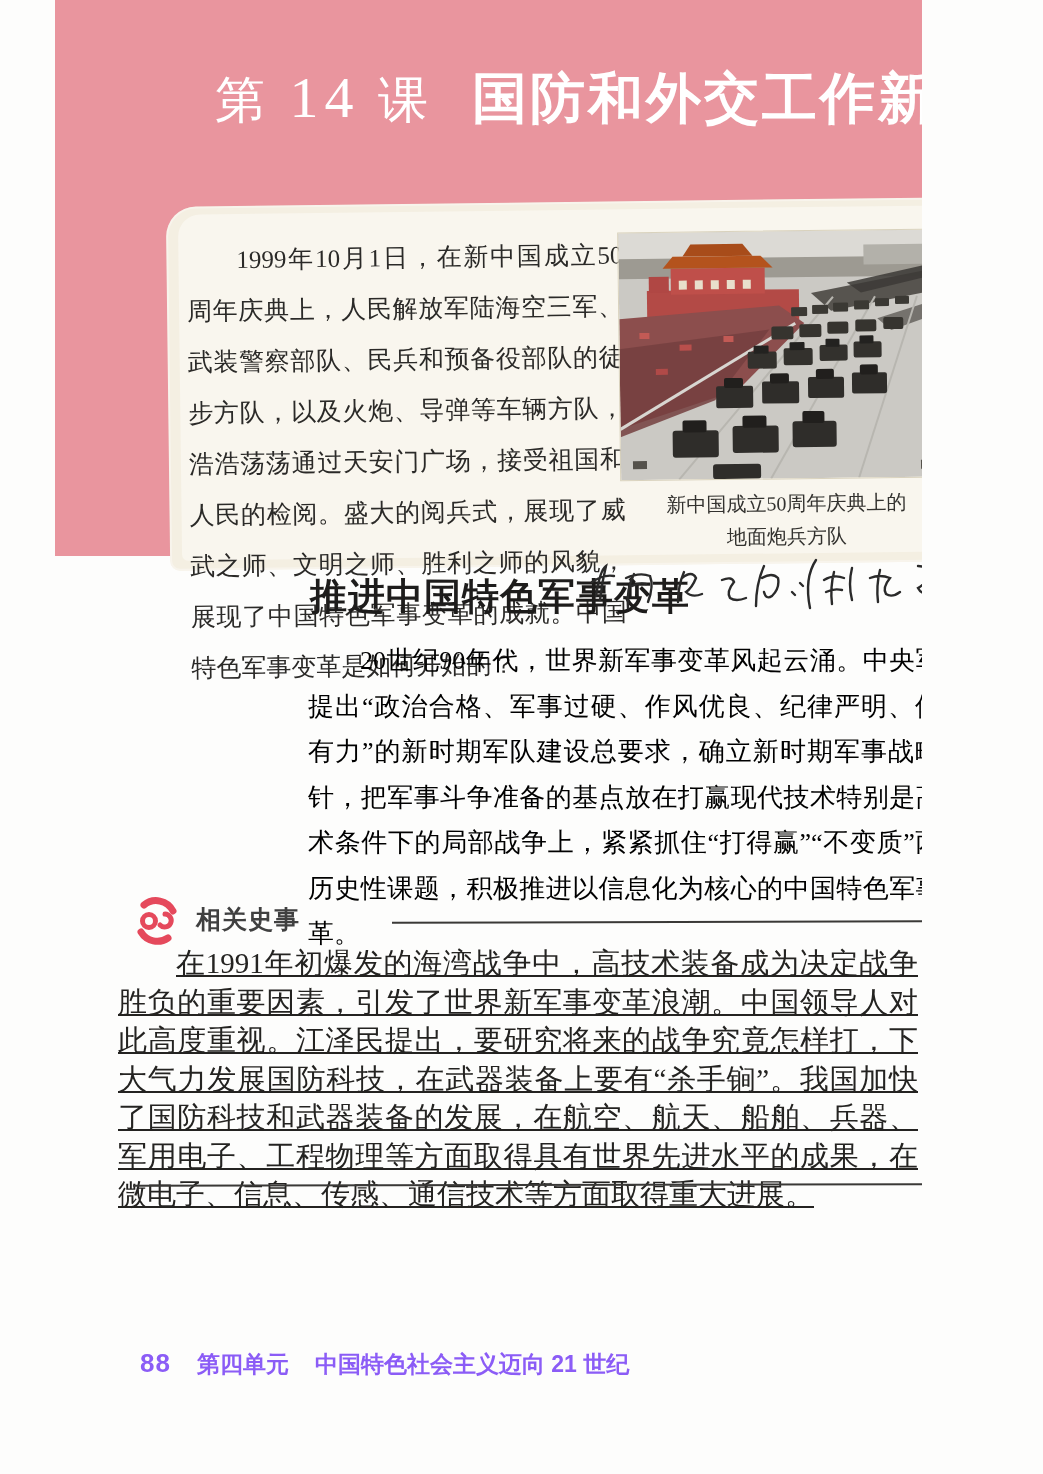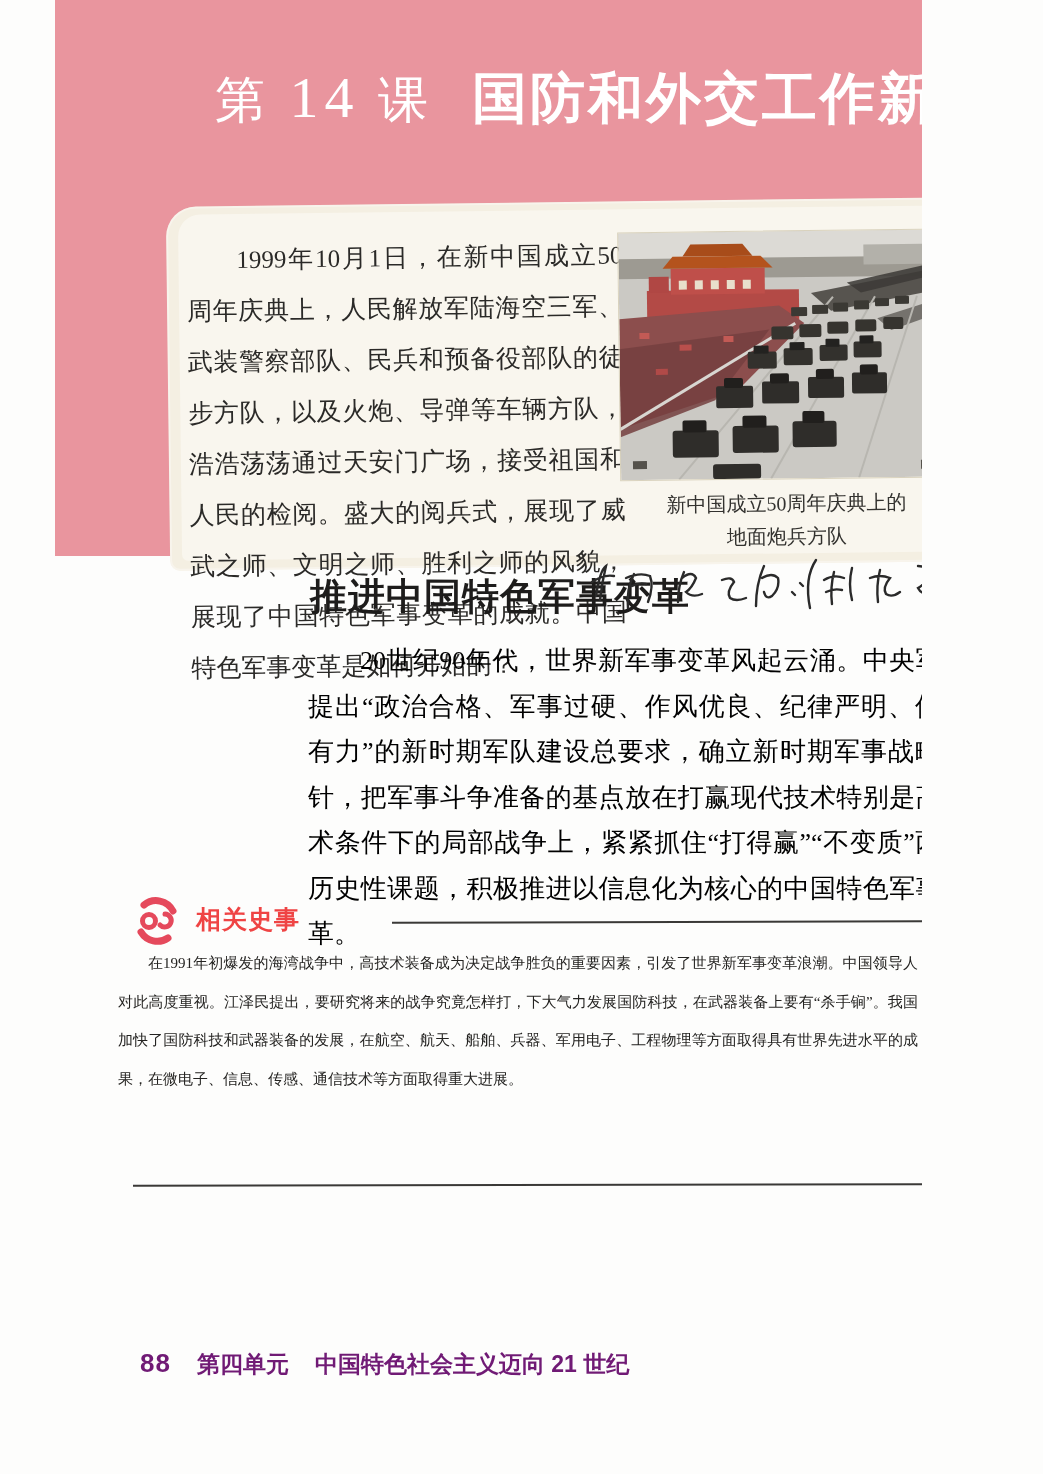--- a/index.html
+++ b/index.html
@@ -50,33 +50,33 @@
   .para { position: absolute; left: 308px; width: 660px;
           font-size: 26px; line-height: 45.5px; text-align: justify;
           text-indent: 2em; color: #000000; }
   #para1 { top: 638px; }
   #para2 { top: 1196px; line-height: 48px; }
 
   
   .rh-icon { position: absolute; left: 132px; top: 896px; width: 50px; height: 50px; }
   .rh-label { position: absolute; left: 196px; top: 903px;
               font-family: Liberation Sans, sans-serif;
-              font-size: 25px; font-weight: 700; color: #ef4444; letter-spacing: 1px; }
+              font-size: 25px; font-weight: 700; color: #404040; letter-spacing: 1px; }
   .rh-rule { position: absolute; left: 392px; top: 921px; width: 543px; height: 2px;
              background: #3a3937; transform: rotate(-0.15deg); }
   .rh-text { position: absolute; left: 118px; top: 944px; width: 800px;
-             font-size: 15px; line-height: 38.5px; text-align: justify;
-             text-indent: 2em; color: #242321; }
+             font-size: 29px; line-height: 38.5px; text-align: justify;
+             text-indent: 2em; color: #242321; text-decoration: underline; }
   .rh-close-rule { position: absolute; left: 133px; top: 1184px; width: 800px; height: 2px;
                    background: #3a3937; transform: rotate(-0.1deg); }
 
   
   .footer { position: absolute; left: 140px; top: 1348px; white-space: nowrap;
             font-family: "Liberation Sans", "DejaVu Sans", sans-serif;
-            font-weight: 700; color: #701a75; }
+            font-weight: 700; color: #8b5cf6; }
   .footer .pagenum { font-size: 26px; margin-right: 26px; letter-spacing: 1px; }
   .footer .unit { font-size: 23px; margin-right: 26px; }
   .footer .unit-title { font-size: 23px; }
 </style>
 </head>
 <body>
 
 <div id="page">
 
   <div class="banner">

